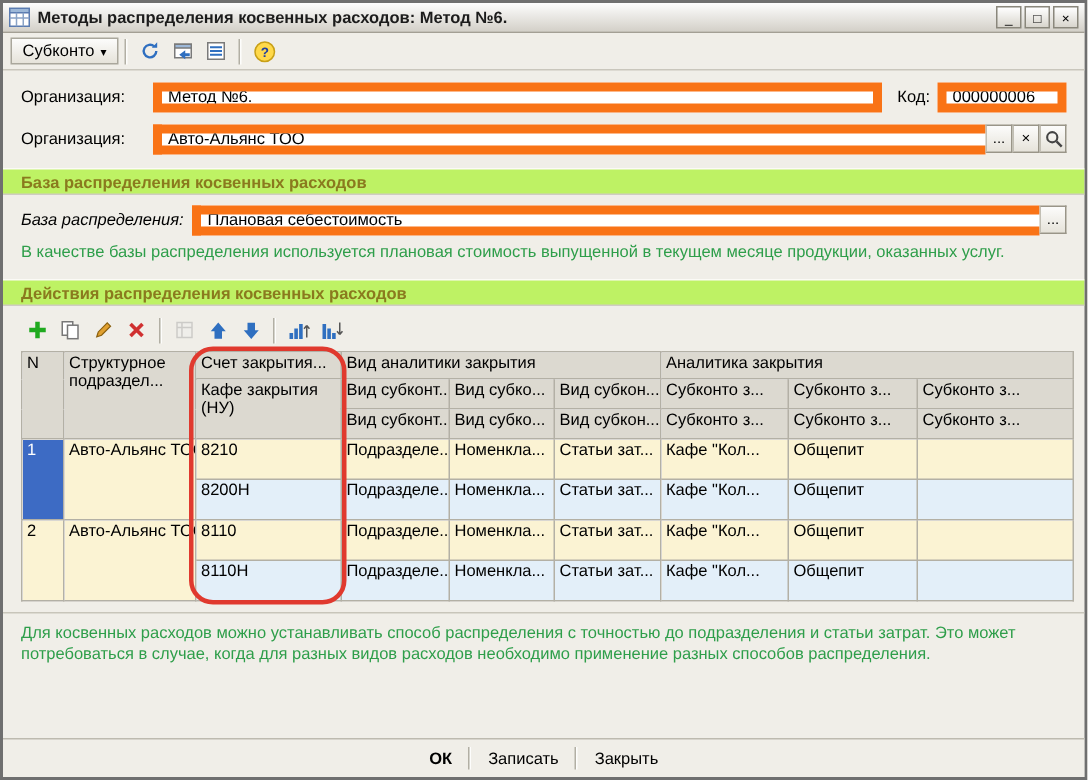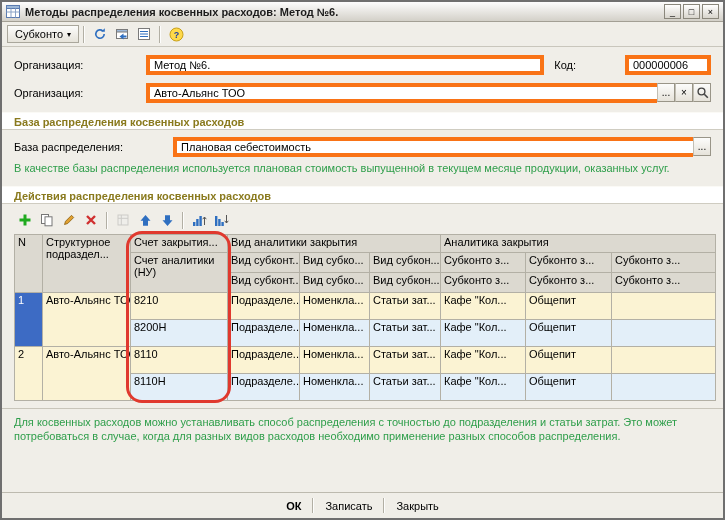--- a/index.html
+++ b/index.html
@@ -16,28 +16,28 @@
   .flat-btn { display:flex; align-items:center; gap:4px; padding:2px 7px; border:1px solid #aaa79c; background:linear-gradient(#fcfcfb,#e6e3da); font-size:11px; }
   .tool-sep { width:0; height:17px; border-left:1px solid #b2afa4; border-right:1px solid #fdfdfc; margin:0 4px; }
   .icon-btn { width:22px; height:20px; display:flex; align-items:center; justify-content:center; background:transparent; border:1px solid transparent; }
   .icon-btn.disabled { opacity:.4; }
 
   
   .content { padding:0 12px; }
   .frow { display:flex; align-items:center; margin-top:8px; height:20px; }
   .lbl { white-space:nowrap; }
   .lbl-w { width:88px; flex:none; }
-  input.txt { height:20px; border:4px solid #f97316; background:#fff; padding:0 4px; font:11px "Liberation Sans",sans-serif;margin-left:44px; }
+  input.txt { height:20px; border:6px solid #f97316; background:#fff; padding:0 4px; font:11px "Liberation Sans",sans-serif; }
   .grow { flex:1; min-width:0; }
   .code-input { width:86px; flex:none; }
   .field-group { display:flex; flex:1; min-width:0; align-items:stretch; }
   .field-group input { border-right:none; }
   .mini-btn { width:18px; height:19px; border:1px solid #999588; border-left:1px solid #c2bfb4; background:linear-gradient(#fcfcfb,#e6e3da); font-size:10px; line-height:15px; text-align:center; padding:0; display:flex; align-items:center; justify-content:center; }
 
-  .section-hdr { margin-top:9px; height:18px; line-height:18px; padding:0 12px; background:#ffffff; border-top:1px solid #fbfaf6; border-bottom:1px solid #cfccc1; color:#8a7a1e; font-weight:bold; }
+  .section-hdr { margin-top:9px; height:18px; line-height:18px; padding:0 12px; background:#bef264; border-top:1px solid #fbfaf6; border-bottom:1px solid #cfccc1; color:#8a7a1e; font-weight:bold; }
   .hint { color:#2e9e4a; line-height:14px; margin-top:4px; }
   .hint.footer-hint { margin:6px 12px 0; }
   .divider { border-top:1px solid #c8c5ba; margin-top:7px; }
 
   
   .table-wrap { position:relative; margin-top:4px; }
   table.grid { border-collapse:collapse; table-layout:fixed; width:701px; background:#fff; }
   .grid th, .grid td { border:1px solid #b3b0a5; padding:1px 3px; font-weight:normal; text-align:left; vertical-align:top; overflow:hidden; }
   .grid thead th { background:#dcd9d0; }
   .grid thead tr.gr { height:18px; }
@@ -136,21 +136,21 @@
             </svg>
         </button>
       </span>
     </div>
   </div>
 
   <div class="section-hdr">База распределения косвенных расходов</div>
 
   <div class="content">
     <div class="frow" style="margin-top:7px;">
-      <span class="lbl" style="margin-right:6px;">База распределения:</span>
+      <span class="lbl" style="margin-right:6px;font-style:italic;">База распределения:</span>
       <span class="field-group">
         <input class="txt grow" type="text" value="Плановая себестоимость" style="">
         <button class="mini-btn">...</button>
       </span>
     </div>
     <div class="hint">В качестве базы распределения используется плановая стоимость выпущенной в текущем месяце продукции, оказанных услуг.</div>
   </div>
 
   <div class="section-hdr" style="margin-top:11px;">Действия распределения косвенных расходов</div>
 
@@ -228,21 +228,21 @@
         </colgroup>
         <thead>
           <tr class="gr">
             <th rowspan="3">N</th>
             <th rowspan="3" class="wrap">Структурное подраздел...</th>
             <th>Счет закрытия...</th>
             <th colspan="3">Вид аналитики закрытия</th>
             <th colspan="3">Аналитика закрытия</th>
           </tr>
           <tr class="h2">
-            <th rowspan="2" class="wrap">Счет аналитики (НУ)</th>
+            <th rowspan="2" class="wrap">Кафе закрытия (НУ)</th>
             <th>Вид субконт...</th>
             <th>Вид субко...</th>
             <th>Вид субкон...</th>
             <th>Субконто з...</th>
             <th>Субконто з...</th>
             <th>Субконто з...</th>
           </tr>
           <tr class="h3">
             <th>Вид субконт...</th>
             <th>Вид субко...</th>

